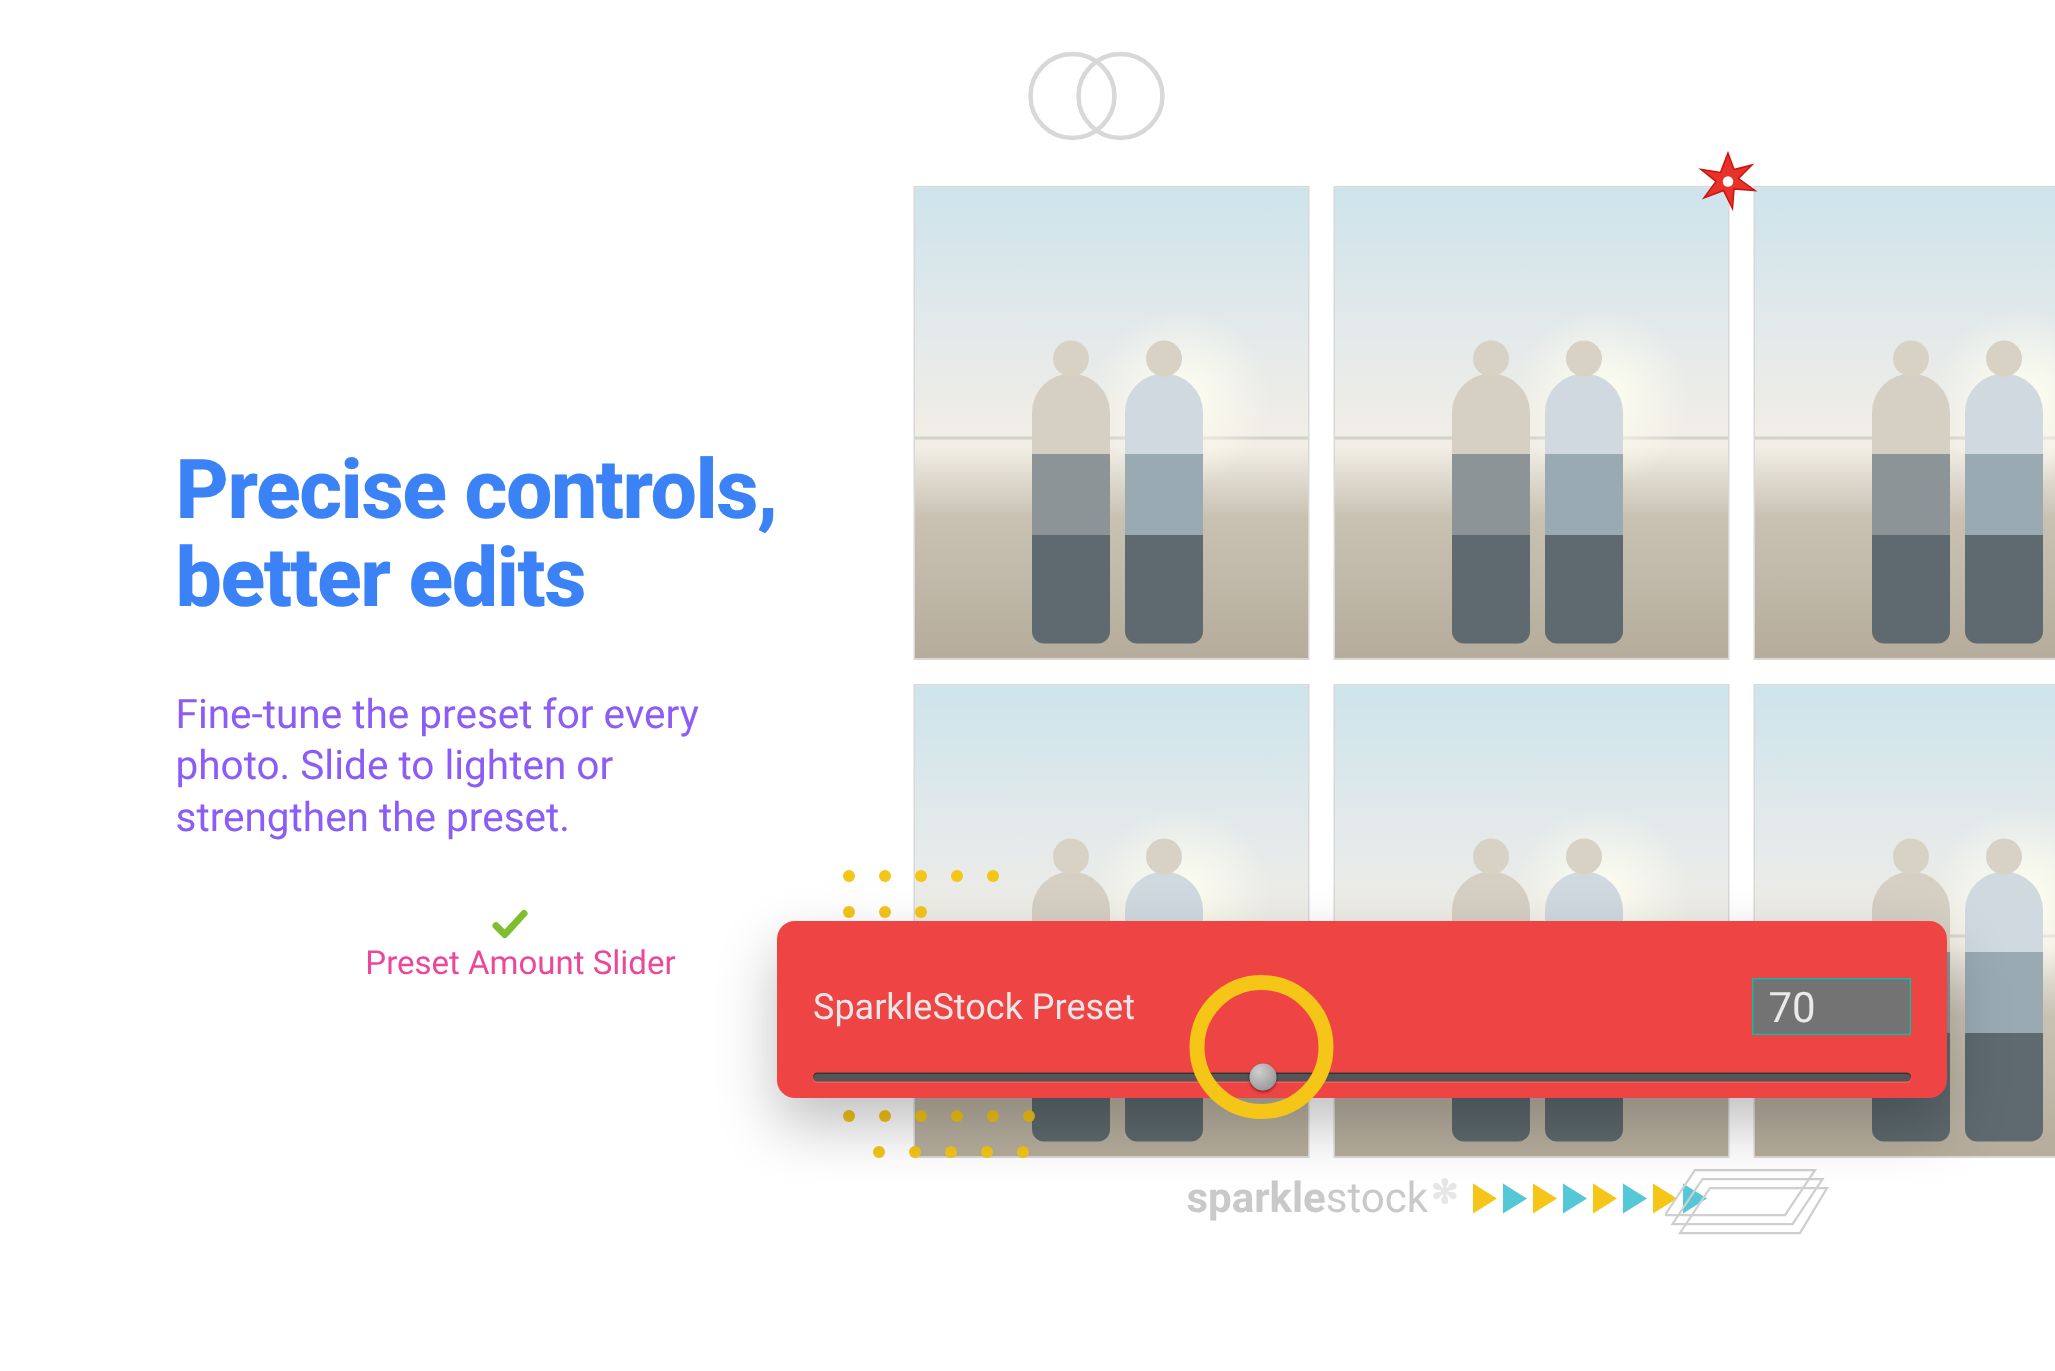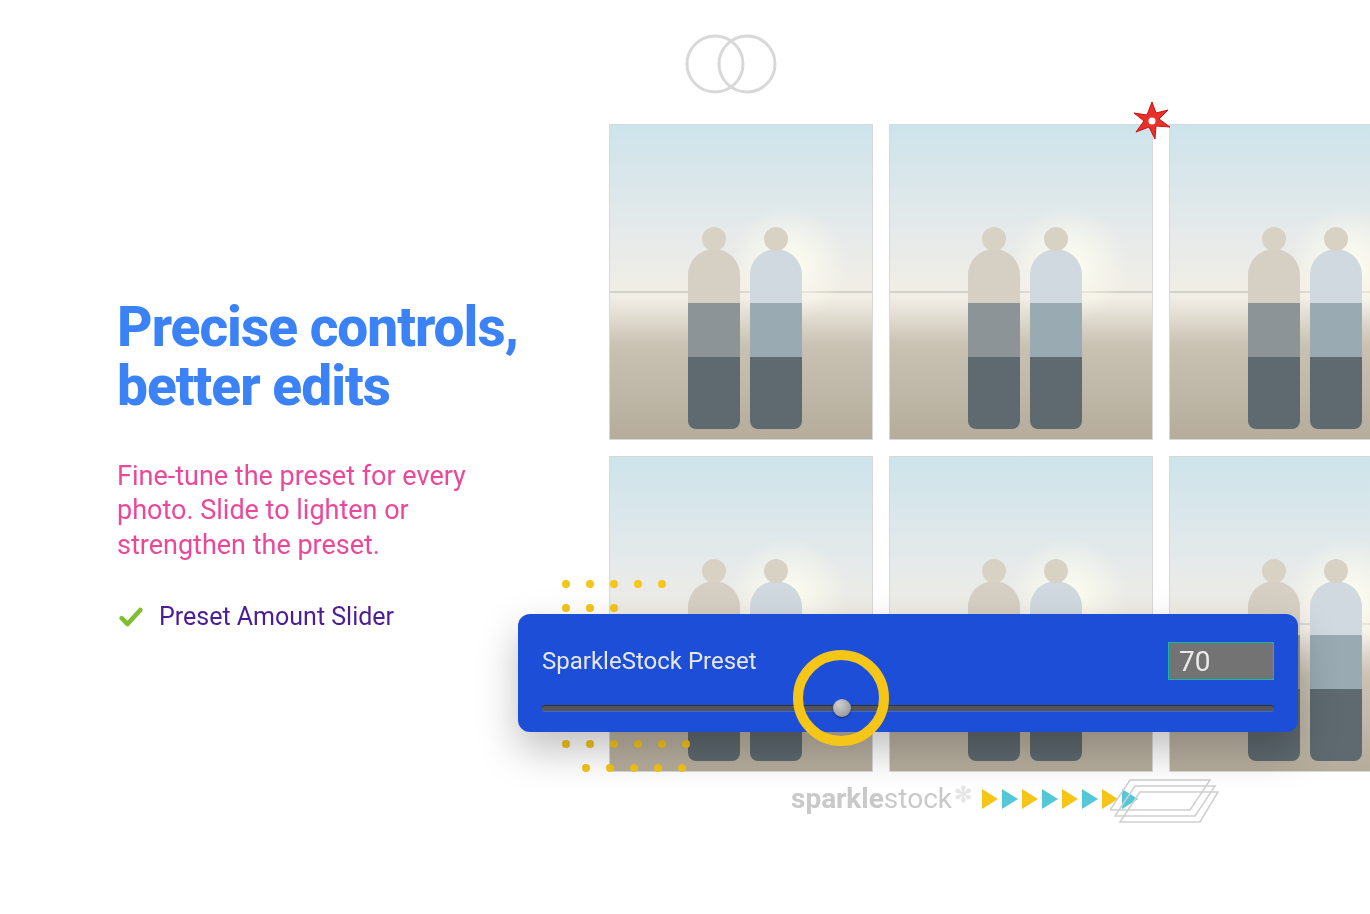--- a/index.html
+++ b/index.html
@@ -20,31 +20,32 @@
     font-weight: 800;
     font-size: 55px;
     line-height: 1.08;
     color: #3b82f6;
     letter-spacing: -1px;
   }
   .subcopy {
     margin-top: 42px;
     font-size: 27px;
     line-height: 1.28;
-    color: #ec4899;
+    color: #8b5cf6;
     font-weight: 400;
     max-width: 380px;
   }
   .features { margin-top: 40px; list-style: none; }
   .features li {
     display: flex;
     align-items: center;
-    font-size: 25px;
-    color: #4c1d95;
+    font-size: 22px;
+    color: #ec4899;
     margin-bottom: 4px;
+    flex-direction: column;
   }
   .check-icon { width: 28px; height: 28px; margin-right: 14px; flex: none; }
 
   
   .grid {
     position: absolute;
     left: 609px;
     top: 124px;
     width: 780px;
     display: grid;
@@ -81,24 +82,24 @@
   
   .star-deco { position: absolute; left: 1131px; top: 100px; z-index: 5; }
 
   
   .slider-panel {
     position: absolute;
     left: 518px;
     top: 614px;
     width: 780px;
     height: 118px;
-    background: #1d4ed8;
+    background: #ef4444;
     border-radius: 12px;
     box-shadow: 0 18px 40px rgba(0,0,0,0.25);
-    padding: 28px 24px 0 24px;
+    padding: 38px 24px 0 24px;
     z-index: 10;
   }
   .slider-row {
     display: flex;
     justify-content: space-between;
     align-items: center;
     color: #e7e7e7;
     font-size: 24px;
   }
   .slider-value {

